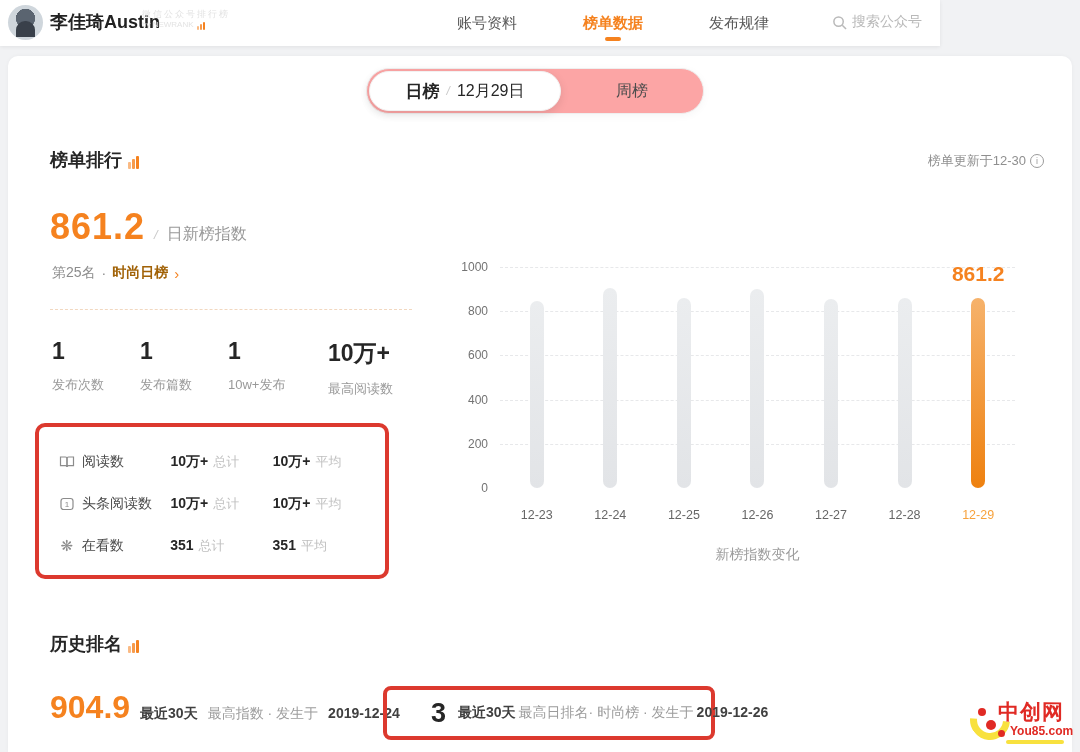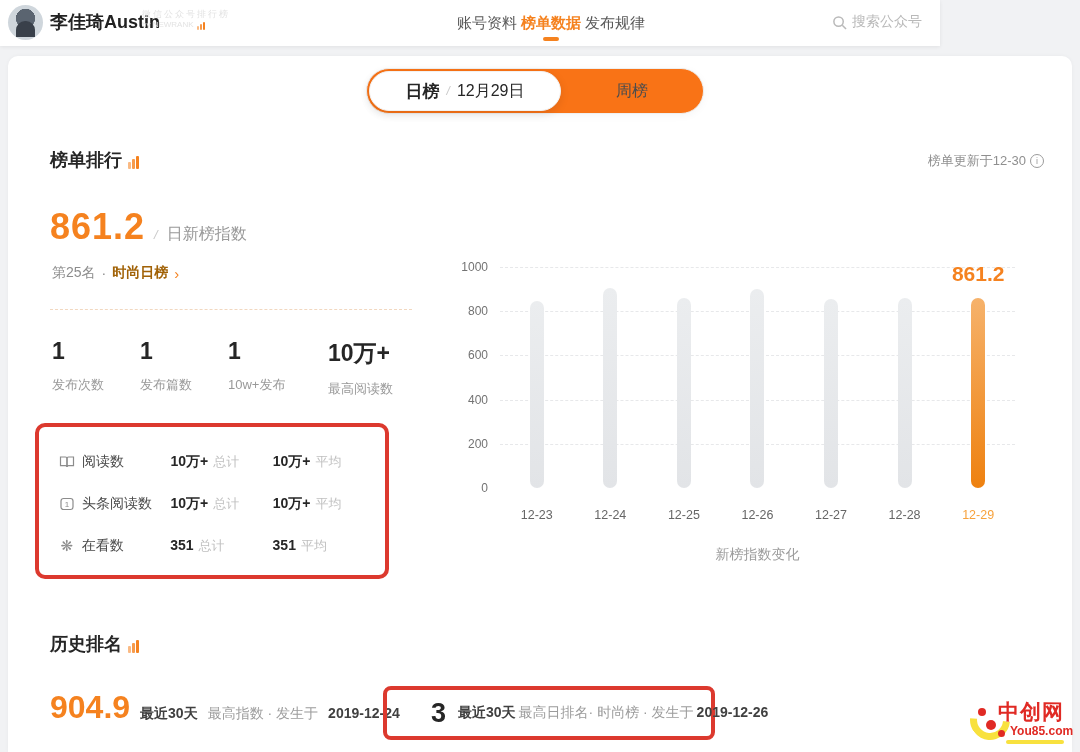--- a/index.html
+++ b/index.html
@@ -15,35 +15,35 @@
     border-radius:9px 9px 0 0; background:#39404a; }
   .acct-name { position:absolute; left:50px; top:10px; font-size:18px; font-weight:bold; color:#222; }
   .brand { position:absolute; left:142px; top:9px; color:#e3e3e3; line-height:1.25; }
   .brand .l1 { font-size:9px; letter-spacing:2px; }
   .brand .l2 { font-size:8px; display:flex; align-items:flex-end; gap:3px; }
   .minibars { display:inline-flex; align-items:flex-end; gap:1px; }
   .minibars i { display:block; width:2px; background:#f5821f; border-radius:1px; }
   .minibars i:nth-child(1){ height:4px; opacity:.55; }
   .minibars i:nth-child(2){ height:6px; opacity:.8; }
   .minibars i:nth-child(3){ height:8px; }
-  .nav { position:absolute; left:455px; top:0; height:46px; display:flex; align-items:flex-start; }
+  .nav { position:absolute; left:455px; top:0; height:46px; display:flex; gap:62px; align-items:flex-start; }
   .nav-item { font-size:15px; color:#595959; cursor:pointer; position:relative; padding:14px 2px; }
   .nav-item.active { color:#f5821f; font-weight:bold; }
   .nav-item.active::after { content:""; position:absolute; left:50%; margin-left:-8px; bottom:6px;
     width:16px; height:4px; border-radius:2px; background:#f5821f; }
   .search { position:absolute; right:18px; top:13px; display:flex; align-items:center; gap:5px;
     color:#b9b9b9; font-size:14px; cursor:pointer; }
 
   
   .card { position:absolute; left:8px; top:56px; width:1064px; height:696px; background:#fff;
     border-radius:10px 10px 0 0; box-shadow:0 0 4px rgba(0,0,0,.04); }
 
   
   .pill { position:absolute; left:358px; top:12px; width:338px; height:46px; border:1px solid #efefef;
-    border-radius:24px; background:#f97316; box-shadow:0 2px 8px rgba(0,0,0,.04); }
+    border-radius:24px; background:#fca5a5; box-shadow:0 2px 8px rgba(0,0,0,.04); }
   .pill-active { position:absolute; left:2px; top:2px; width:192px; height:40px; background:#fff;
     border:1px solid #f2f2f2; border-radius:21px; box-shadow:0 3px 10px rgba(0,0,0,.10);
     display:flex; align-items:center; justify-content:center; gap:7px; cursor:pointer; }
   .pill-active .t1 { font-size:17px; font-weight:bold; color:#262626; }
   .pill-active .sep { font-size:12px; color:#c9c9c9; font-style:italic; }
   .pill-active .t2 { font-size:16px; color:#262626; }
   .pill-week { position:absolute; left:194px; top:0; width:142px; height:44px; display:flex;
     align-items:center; justify-content:center; font-size:16px; color:#4d4d4d; cursor:pointer; }
 
   

